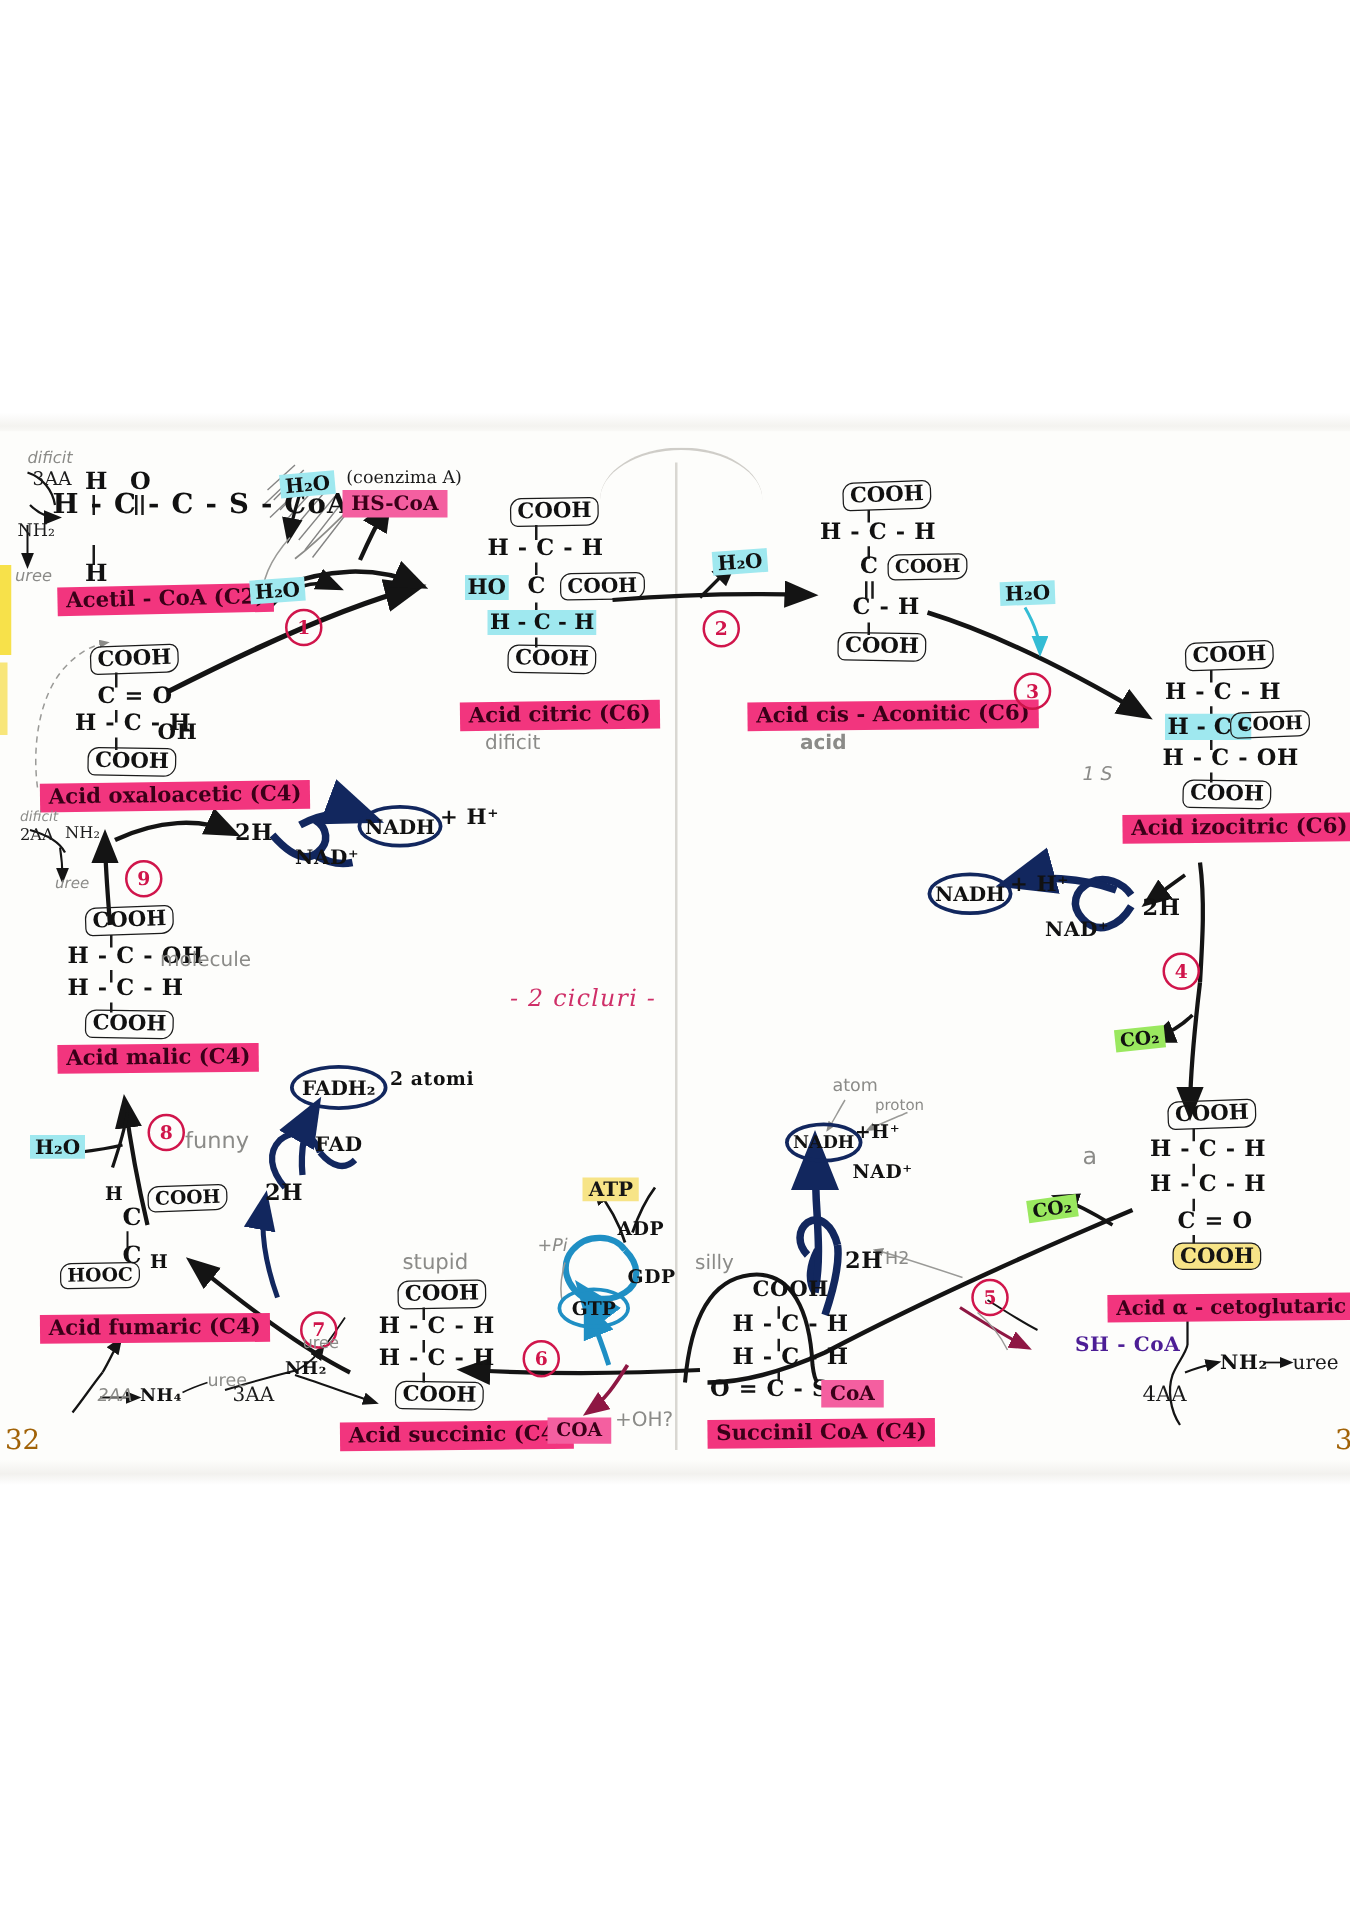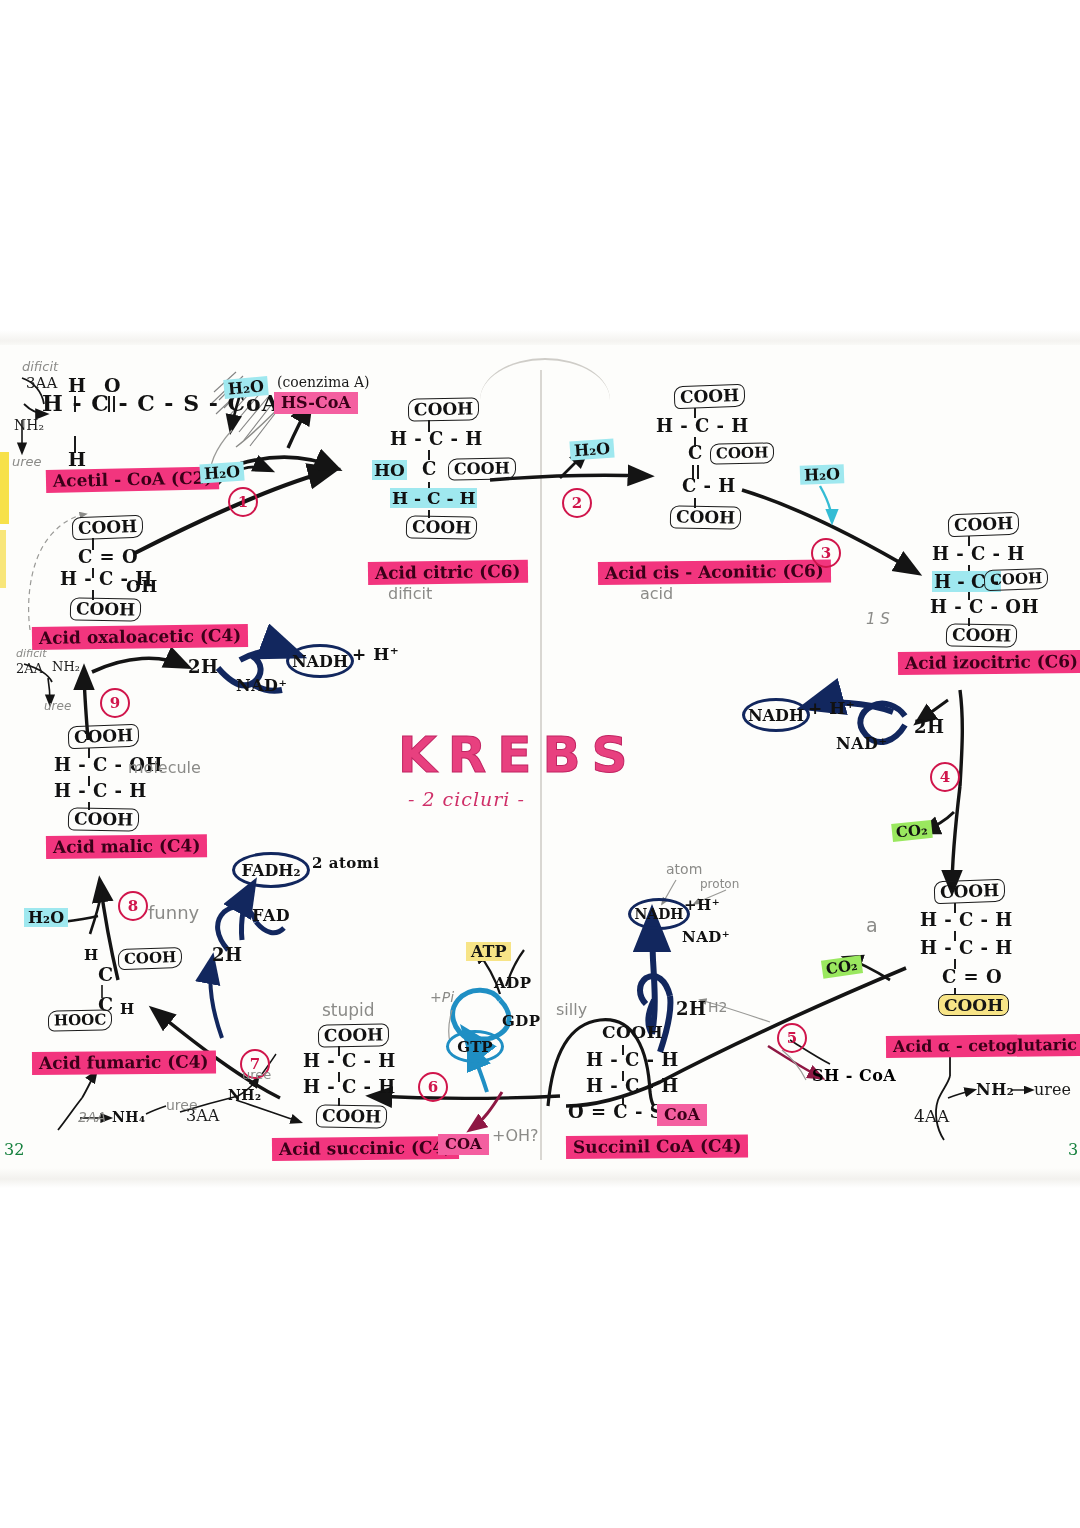--- a/index.html
+++ b/index.html
@@ -114,22 +114,22 @@
     font-size:50px;letter-spacing:11px;
     color:#e8407f;
     -webkit-text-stroke:1px #c02462;
   }
   .krebs-sub{
     position:absolute;left:408px;top:788px;
     font-family:"DejaVu Serif",serif;font-style:italic;font-size:19px;
     color:#cf2f68;letter-spacing:1px;
   }
   .pg{
-    position:absolute;font-family:"DejaVu Serif",serif;font-size:16px;
-    color:#15803d;
+    position:absolute;font-family:"DejaVu Serif",serif;font-size:22px;
+    color:#a16207;
   }
 </style>
 </head>
 <body>
 
 <div id="page">
 
   <div class="paper-shadow-top"></div>
   <div class="paper"></div>
   <div class="paper-shadow-bottom"></div>
@@ -359,21 +359,20 @@
   <div class="hl-pink" style="left:272px;top:1138px;font-size:17px;transform:rotate(-0.6deg);">Acid succinic (C4)</div>
 
   <div class="hl-yellow" style="left:466px;top:942px;font-size:16px;">ATP</div>
   <div class="hw chem" style="left:494px;top:976px;font-size:15px;">ADP</div>
   <div class="hw pencil" style="left:430px;top:990px;font-size:14px;">+Pi</div>
   <div class="blue-oval" style="left:446px;top:1030px;width:52px;height:27px;font-size:15px;">GTP</div>
   <div class="hw chem" style="left:502px;top:1014px;font-size:15px;text-align:right;">GDP</div>
   <div class="hl-pink light" style="left:438px;top:1134px;font-size:15px;">COA</div>
   <div class="hw pencil" style="left:492px;top:1128px;font-size:16px;font-style:normal;">+OH?</div>
 
-  <div class="krebs-title">KREBS</div>
   <div class="krebs-sub">- 2 cicluri -</div>
 
   <div class="boxed" style="left:408px;top:398px;font-size:17px;transform:rotate(-1deg);">COOH</div>
   <div class="bond" style="left:428px;top:420px;height:12px;"></div>
   <div class="hw chem" style="left:390px;top:430px;font-size:18px;">H - C - H</div>
   <div class="bond" style="left:428px;top:450px;height:10px;"></div>
   <div class="hl-cyan" style="left:372px;top:460px;font-size:17px;padding:0 2px;">HO</div>
   <div class="hw chem" style="left:422px;top:460px;font-size:18px;">C</div>
   <div class="boxed" style="left:448px;top:458px;font-size:16px;transform:rotate(-1deg);">COOH</div>
   <div class="bond" style="left:428px;top:482px;height:10px;"></div>
@@ -389,21 +388,21 @@
   <div class="hw chem" style="left:656px;top:417px;font-size:18px;">H - C - H</div>
   <div class="bond" style="left:694px;top:437px;height:10px;"></div>
   <div class="hw chem" style="left:688px;top:444px;font-size:18px;">C</div>
   <div class="boxed" style="left:710px;top:443px;font-size:15px;transform:rotate(-1deg);">COOH</div>
   <div class="bond" style="left:692px;top:465px;height:14px;"></div>
   <div class="bond" style="left:697px;top:465px;height:14px;"></div>
   <div class="hw chem" style="left:682px;top:477px;font-size:18px;">C - H</div>
   <div class="bond" style="left:694px;top:498px;height:10px;"></div>
   <div class="boxed" style="left:670px;top:506px;font-size:17px;transform:rotate(1deg);">COOH</div>
   <div class="hl-pink" style="left:598px;top:562px;font-size:17px;transform:rotate(-0.6deg);">Acid cis - Aconitic (C6)</div>
-  <div class="hw pencil" style="left:640px;top:586px;font-size:16px;font-style:normal;">acid</div>
+  <div class="hw pencil" style="left:640px;top:586px;font-size:16px;font-style:normal;font-weight:bold;">acid</div>
 
   <div class="hl-cyan" style="left:800px;top:465px;font-size:16px;transform:rotate(-2deg);">H₂O</div>
   <div class="hw pencil" style="left:866px;top:612px;font-size:15px;font-style:italic;">1 S</div>
   <div class="boxed" style="left:948px;top:513px;font-size:17px;transform:rotate(-2deg);">COOH</div>
   <div class="bond" style="left:968px;top:536px;height:10px;"></div>
   <div class="hw chem" style="left:932px;top:545px;font-size:18px;">H - C - H</div>
   <div class="bond" style="left:968px;top:565px;height:8px;"></div>
   <div class="hl-cyan" style="left:932px;top:571px;font-size:18px;padding:0 2px;">H - C -</div>
   <div class="boxed" style="left:984px;top:569px;font-size:15px;transform:rotate(-2deg);">COOH</div>
   <div class="bond" style="left:968px;top:592px;height:8px;"></div>
@@ -431,21 +430,21 @@
   <div class="hl-pink" style="left:886px;top:1036px;font-size:16px;transform:rotate(-0.6deg);">Acid α - cetoglutaric (C5)</div>
 
   <div class="hw pencil" style="left:666px;top:862px;font-size:14px;font-style:normal;">atom</div>
   <div class="hw pencil" style="left:700px;top:878px;font-size:12px;font-style:normal;">proton</div>
   <div class="navy-oval" style="left:628px;top:898px;width:56px;height:26px;font-size:14px;">NADH</div>
   <div class="hw chem" style="left:684px;top:898px;font-size:15px;">+H⁺</div>
   <div class="hw chem" style="left:682px;top:930px;font-size:15px;">NAD⁺</div>
   <div class="hw chem" style="left:676px;top:1000px;font-size:18px;">2H</div>
   <div class="hw pencil" style="left:708px;top:1000px;font-size:14px;font-style:normal;">H2</div>
   <div class="hl-green" style="left:822px;top:958px;font-size:15px;transform:rotate(-8deg);">CO₂</div>
-  <div class="hw chem" style="left:812px;top:1068px;font-size:16px;color:#000000;">SH - CoA</div>
+  <div class="hw chem" style="left:860px;top:1068px;font-size:16px;color:#4c1d95;">SH - CoA</div>
 
   <div class="hw pencil" style="left:556px;top:1002px;font-size:16px;font-style:normal;">silly</div>
   <div class="hw chem" style="left:602px;top:1024px;font-size:17px;">COOH</div>
   <div class="bond" style="left:622px;top:1045px;height:10px;"></div>
   <div class="hw chem" style="left:586px;top:1051px;font-size:18px;">H - C - H</div>
   <div class="bond" style="left:622px;top:1071px;height:10px;"></div>
   <div class="hw chem" style="left:586px;top:1077px;font-size:18px;">H - C - H</div>
   <div class="bond" style="left:622px;top:1097px;height:8px;"></div>
   <div class="hw chem" style="left:568px;top:1103px;font-size:18px;">O = C - S -</div>
   <div class="hl-pink light" style="left:657px;top:1104px;font-size:16px;">CoA</div>

